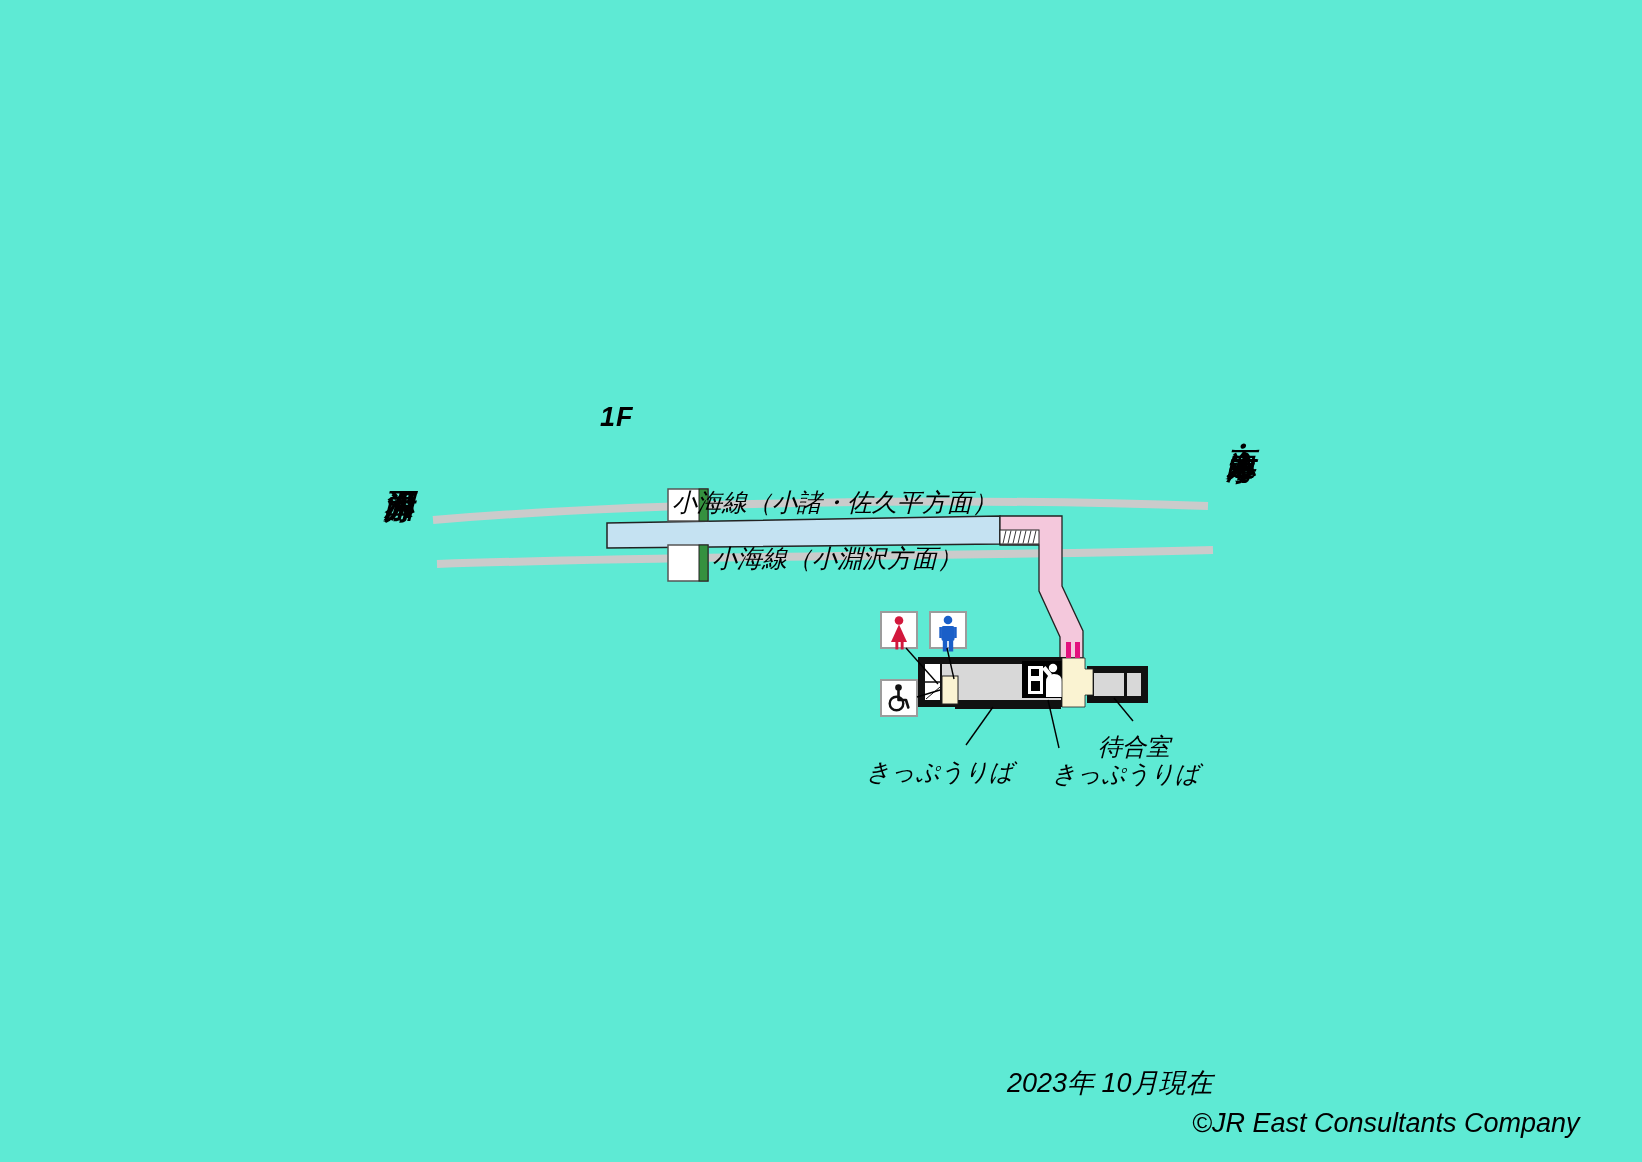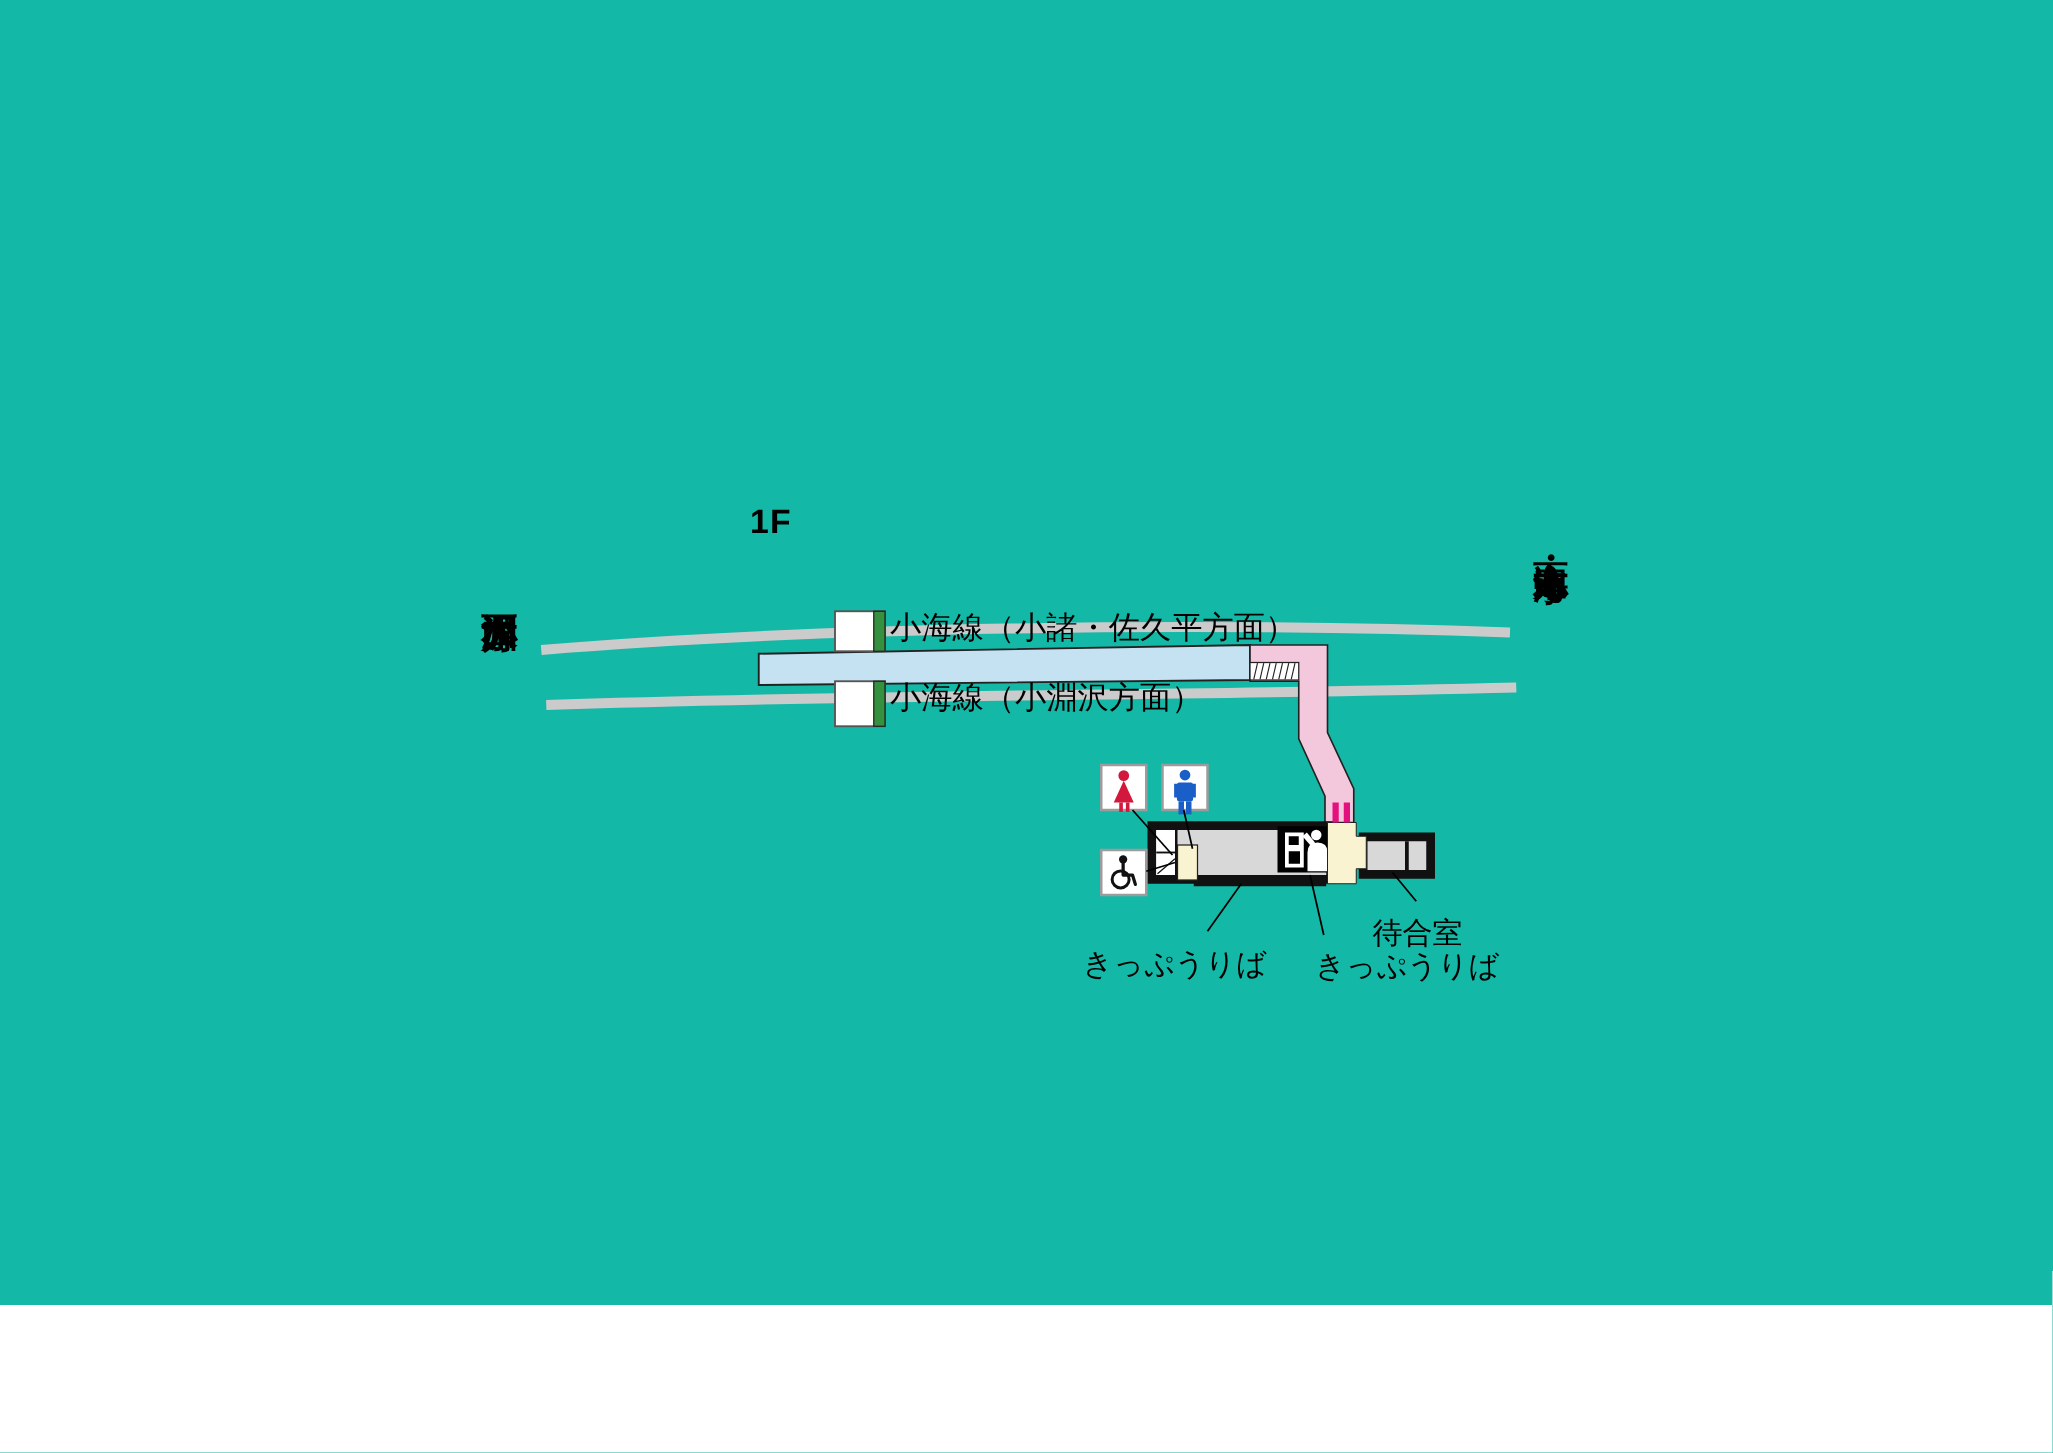--- a/index.html
+++ b/index.html
@@ -1,18 +1,18 @@
 <!DOCTYPE html>
 <html><head>
 <meta charset="utf-8">
 <style>
   html,body{margin:0;padding:0;background:#fff;}
   #stage{
-    position:relative;width:1642px;height:1044px;background:#14b8a6;overflow:hidden;
-    font-family:"Liberation Sans","DejaVu Sans",sans-serif;color:#000;
+    position:relative;width:1642px;height:1162px;background:#5eead4;overflow:hidden;
+    font-family:"Liberation Sans","DejaVu Sans",sans-serif;color:#000;font-style:italic;
   }
   #map-svg{position:absolute;left:0;top:0;}
   .txt{position:absolute;white-space:nowrap;line-height:1;}
   .floor{font-size:27px;font-weight:700;letter-spacing:1px;}
   .dir{
     writing-mode:vertical-rl;text-orientation:upright;
     font-weight:700;line-height:1;
   }
   .dir-left{font-size:29px;left:384px;top:468px;}
   .dir-right{font-size:28px;left:1226px;top:433px;letter-spacing:-1px;}
@@ -126,21 +126,21 @@
       <line x1="1114" y1="698" x2="1133" y2="721"></line>
     </g>
   </svg>
 
   <div class="txt floor" style="left:600px;top:404px;">1F</div>
 
   <div class="txt dir dir-left">小淵沢方面</div>
 
   <div class="txt dir dir-right">小海・中込方面</div>
 
-  <div class="txt tracklabel" style="left:712px;top:490px;text-align:center;">小海線（小諸・佐久平方面）</div>
+  <div class="txt tracklabel" style="left:672px;top:490px;text-align:center;">小海線（小諸・佐久平方面）</div>
 
   <div class="txt tracklabel" style="left:712px;top:546px;text-align:center;">小海線（小淵沢方面）</div>
 
   <div class="txt faclabel" style="left:866px;top:748px;">きっぷうりば</div>
 
   <div class="txt faclabel" style="left:1052px;top:750px;text-align:right;">きっぷうりば</div>
 
   <div class="txt faclabel" style="left:1098px;top:723px;">待合室</div>
 
   <div class="txt footer" style="left:1007px;top:1070px;">2023年 10月現在</div>

